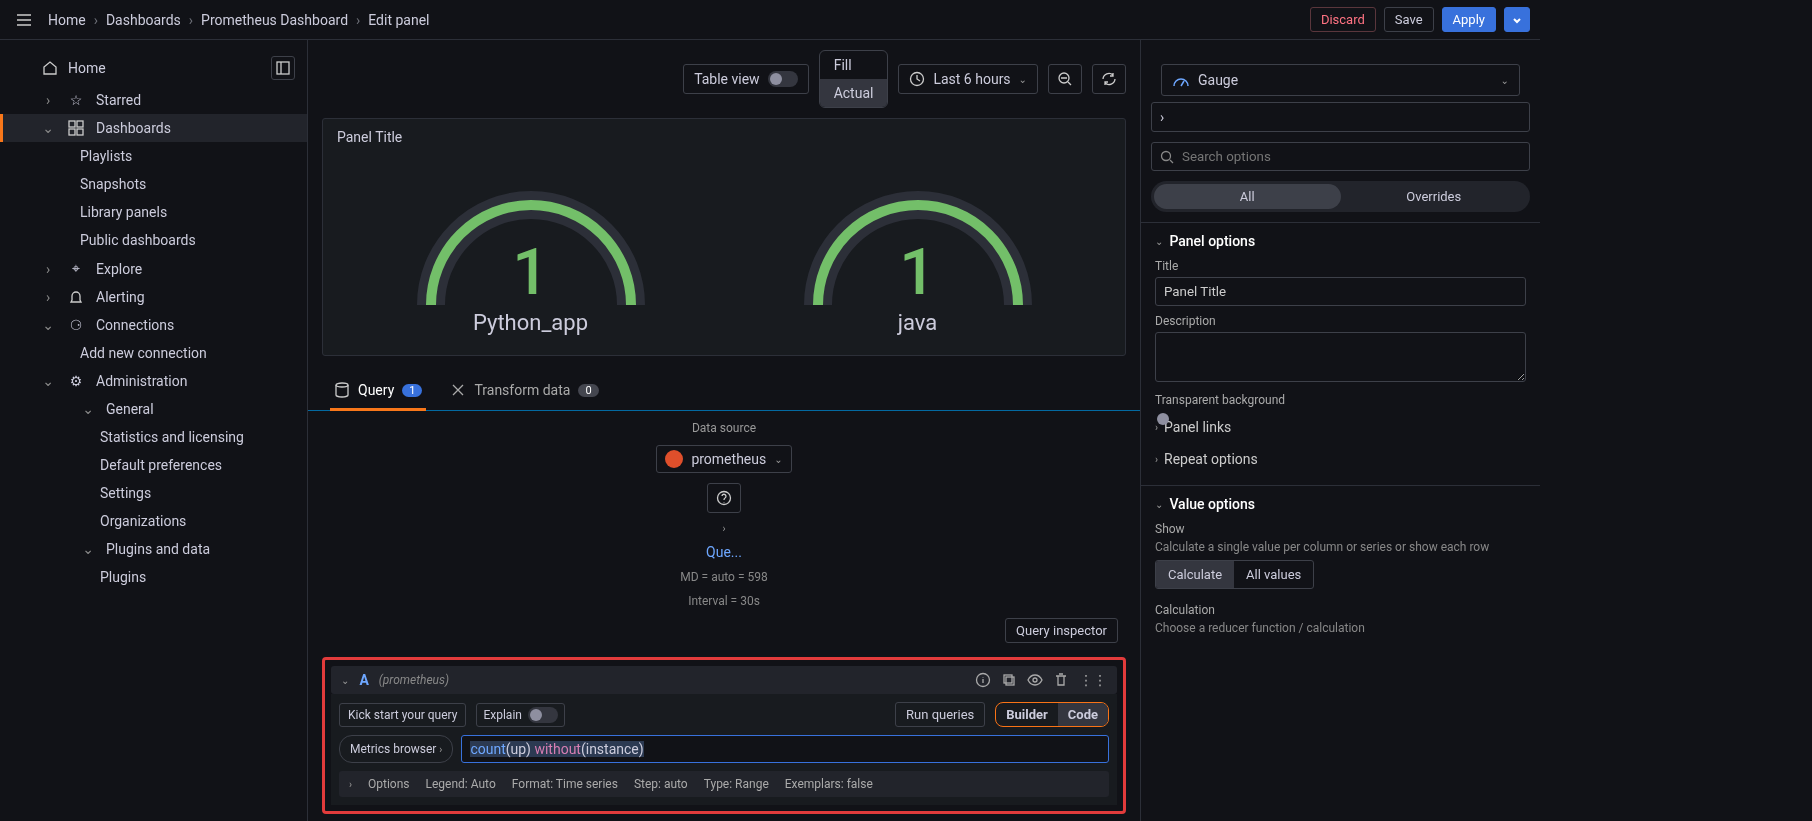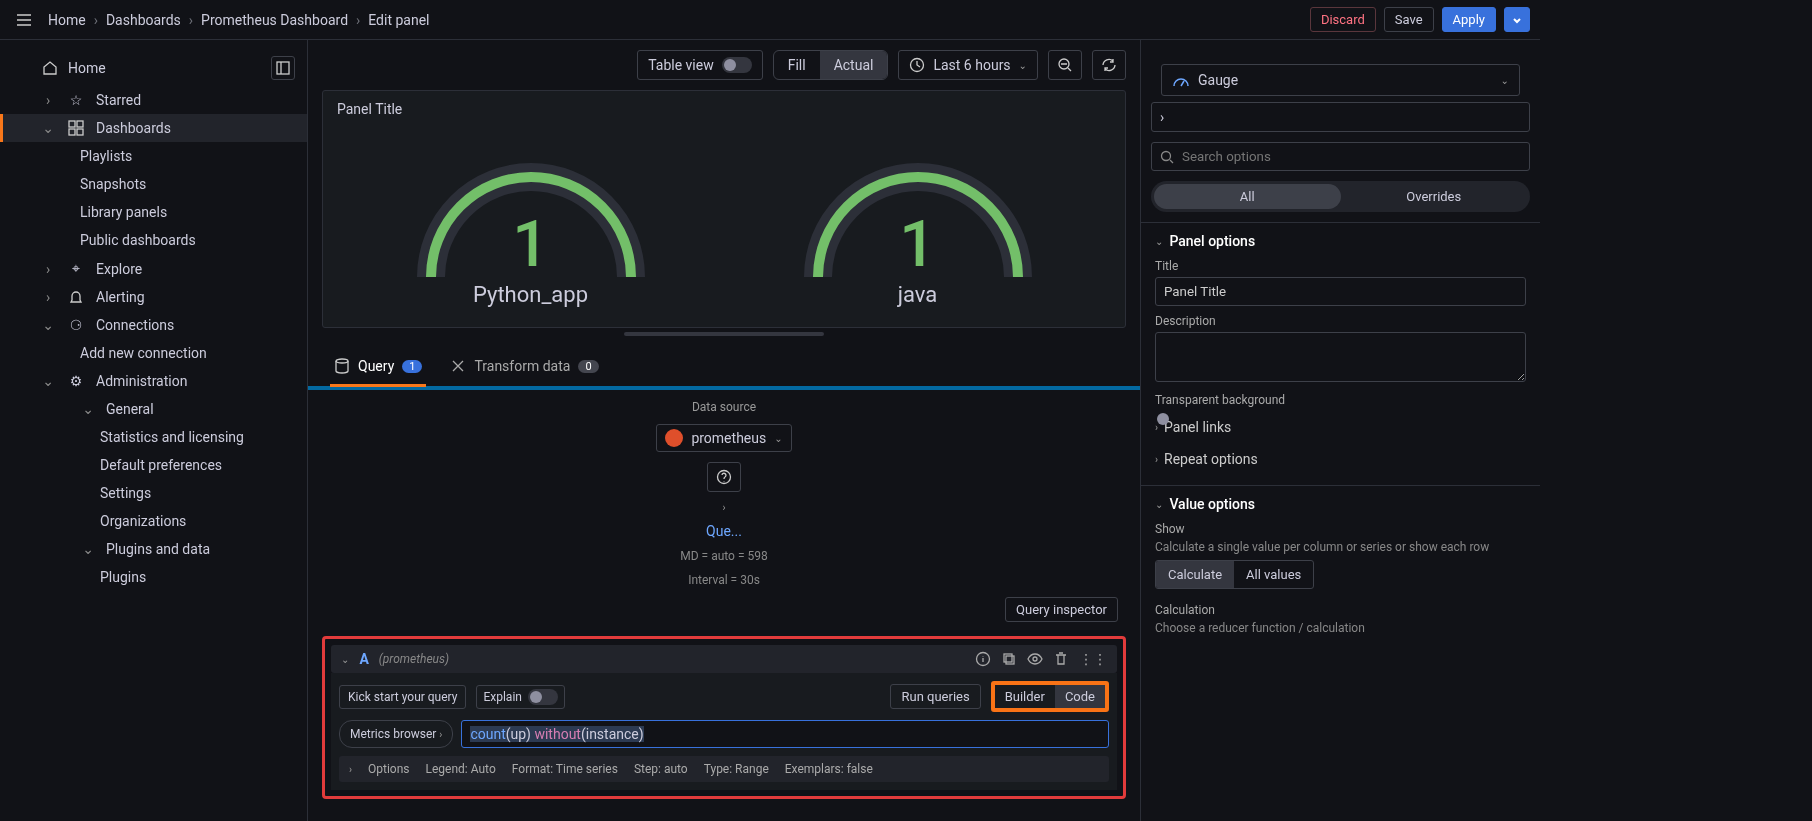--- a/index.html
+++ b/index.html
@@ -23,57 +23,57 @@
 .sidebar-row.indent2 { padding-left: 80px; }
 .sidebar-row.indent3 { padding-left: 100px; }
 .sidebar-row.active { background: #22242b; border-left: 3px solid #f8771a; padding-left: 37px; }
 .chev { width: 16px; text-align: center; color: #888; }
 .sidebar-icon { width: 20px; display: inline-flex; justify-content: center; }
 .sidebar-header { display: flex; justify-content: space-between; align-items: center; padding: 6px 12px 6px 40px; }
 .collapse-icon { margin-left: auto; padding: 4px; border: 1px solid #3d4049; border-radius: 3px; cursor: pointer; }
 .main { flex: 1; display: flex; overflow: hidden; }
 .editor-area { flex: 1; display: flex; flex-direction: column; overflow: hidden; }
 .toolbar { display: flex; align-items: center; gap: 10px; padding: 10px 14px; justify-content: flex-end; }
-.toggle-group { display: flex; border: 1px solid #3d4049; border-radius: 6px; overflow: hidden; }
+.toggle-group { display: flex; border: 1px solid #3d4049; border-radius: 6px; overflow: hidden; flex-direction: column; }
 .toggle-group .seg { padding: 6px 14px; cursor: pointer; }
 .toggle-group .seg.active { background: #34363f; }
 .tbl-view { display: flex; align-items: center; gap: 8px; border: 1px solid #3d4049; border-radius: 3px; padding: 6px 10px; }
 .switch { width: 30px; height: 16px; background: #34363f; border-radius: 8px; position: relative; }
 .switch::after { content: ''; position: absolute; width: 12px; height: 12px; border-radius: 50%; background: #8e8fa0; top: 2px; left: 2px; }
 .time-picker { display: flex; align-items: center; gap: 8px; border: 1px solid #3d4049; padding: 6px 10px; border-radius: 3px; cursor: pointer; }
 .icon-btn { border: 1px solid #3d4049; border-radius: 3px; padding: 6px 8px; cursor: pointer; display: inline-flex; }
 .panel-preview { margin: 0 14px; border: 1px solid #2c2f38; border-radius: 3px; background: #181b1f; padding: 10px 14px 20px; position: relative; }
 .panel-title { font-size: 14px; color: #ccccdc; margin-bottom: 10px; }
 .gauges { display: flex; justify-content: space-around; align-items: center; padding-top: 10px; }
 .gauge { display: flex; flex-direction: column; align-items: center; }
 .gauge-val { font-size: 64px; color: #73bf69; font-weight: 500; margin-top: -80px; }
 .gauge-label { font-size: 22px; color: #ccccdc; }
 .gauge-arc { width: 260px; height: 150px; }
 .handle { width: 200px; height: 4px; background: #34363f; border-radius: 2px; margin: 4px auto 0; }
-.tabs { display: flex; gap: 20px; padding: 14px 22px 0; border-bottom: 4px solid #0369a1; }
+.tabs { display: flex; gap: 20px; padding: 14px 22px 0; border-bottom: 1px solid #0369a1; }
 .tab { display: flex; align-items: center; gap: 8px; padding: 8px 4px 12px; cursor: pointer; color: #aaa; position: relative; }
 .tab.active { color: #fff; }
 .tab.active::after { content: ''; position: absolute; bottom: -1px; left: 0; right: 0; height: 3px; background: #f8771a; }
 .badge { background: #3871dc; color: #fff; border-radius: 10px; padding: 0 7px; font-size: 11px; }
 .badge.gray { background: #44464f; }
 .query-controls { display: flex; align-items: center; gap: 10px; padding: 10px 22px; flex-wrap: wrap; flex-direction: column; }
 .ds-label { color: #999; font-size: 12px; }
 .ds-select { display: flex; align-items: center; gap: 8px; border: 1px solid #3d4049; border-radius: 3px; padding: 4px 8px; cursor: pointer; }
 .prom-logo { width: 18px; height: 18px; border-radius: 50%; background: #df4f2b; display: inline-block; }
 .query-row-outline { margin: 4px 14px 10px; border: 3px solid #e23b3b; border-radius: 4px; padding: 6px; }
 .query-header { display: flex; align-items: center; background: #22242b; padding: 6px 10px; border-radius: 3px; gap: 10px; }
 .query-letter { color: #6ea7ff; font-weight: bold; }
 .query-ds { color: #888; font-style: italic; font-size: 12px; }
 .query-header-icons { margin-left: auto; display: flex; gap: 10px; }
 .query-body { background: #181b1f; padding: 8px; display: flex; flex-direction: column; gap: 8px; }
 .query-line1 { display: flex; align-items: center; gap: 10px; }
 .kick-btn { border: 1px solid #3d4049; padding: 4px 8px; border-radius: 3px; font-size: 12px; cursor: pointer; }
 .explain-toggle { display: flex; align-items: center; gap: 6px; font-size: 12px; border: 1px solid #3d4049; padding: 3px 6px; border-radius: 3px; }
 .run-btn { border: 1px solid #3d4049; padding: 4px 10px; border-radius: 3px; font-size: 13px; cursor: pointer; margin-left: auto; }
-.builder-code { display: flex; border: 4px solid #f97316; border-radius: 3px; overflow: hidden; }
+.builder-code { display: flex; border: 1px solid #f97316; border-radius: 8px; overflow: hidden; font-weight: bold; }
 .builder-code .seg { padding: 4px 10px; cursor: pointer; font-size: 13px; }
 .builder-code .seg.active { background: #34363f; }
 .query-line2 { display: flex; gap: 8px; }
 .metrics-browser { border: 1px solid #3d4049; padding: 6px 10px; border-radius: 13px; font-size: 12px; cursor: pointer; }
 .query-input { flex: 1; border: 1px solid #3871dc; background: #111217; padding: 5px 8px; font-family: monospace; border-radius: 3px; }
 .tok-fn { color: #6ea7ff; }
 .tok-kw { color: #d77eb3; }
 .tok-hl { background: #2c3a52; }
 .query-line3 { display: flex; align-items: center; gap: 16px; background: #22242b; padding: 6px 10px; border-radius: 3px; font-size: 12px; color: #aaa; }
 .right-panel { width: 400px; border-left: 1px solid #2c2f38; display: flex; flex-direction: column; overflow-y: auto; }

